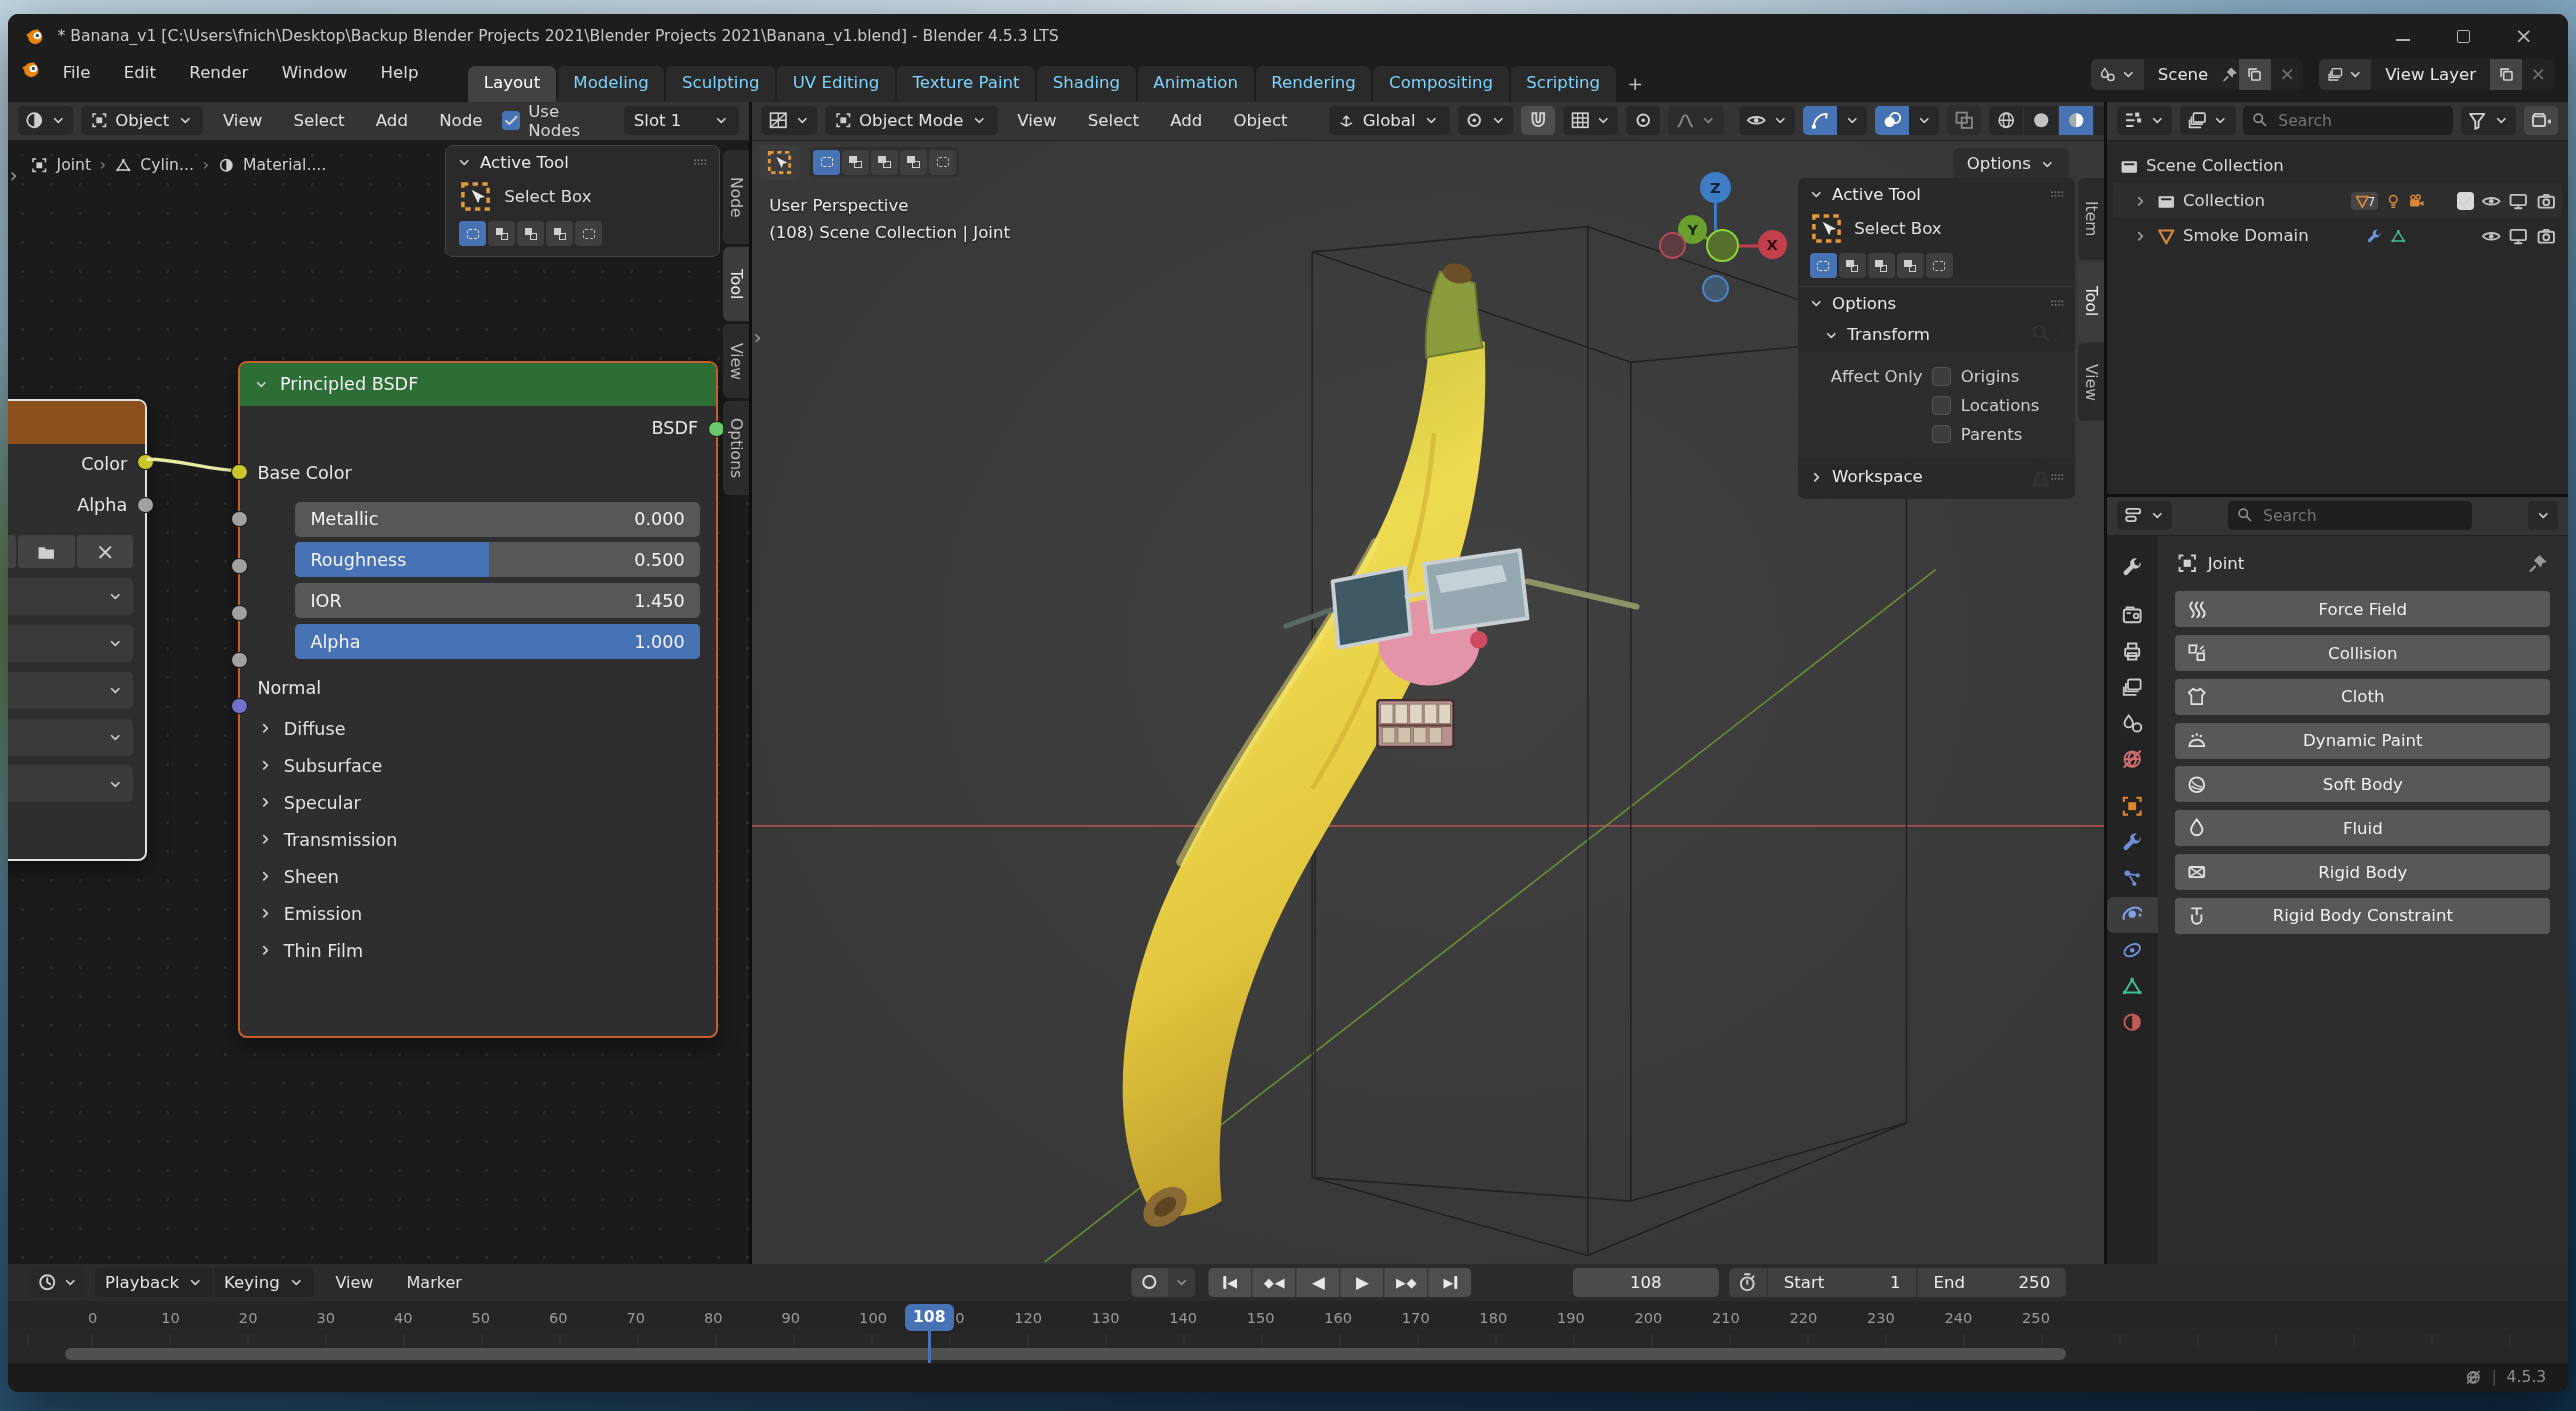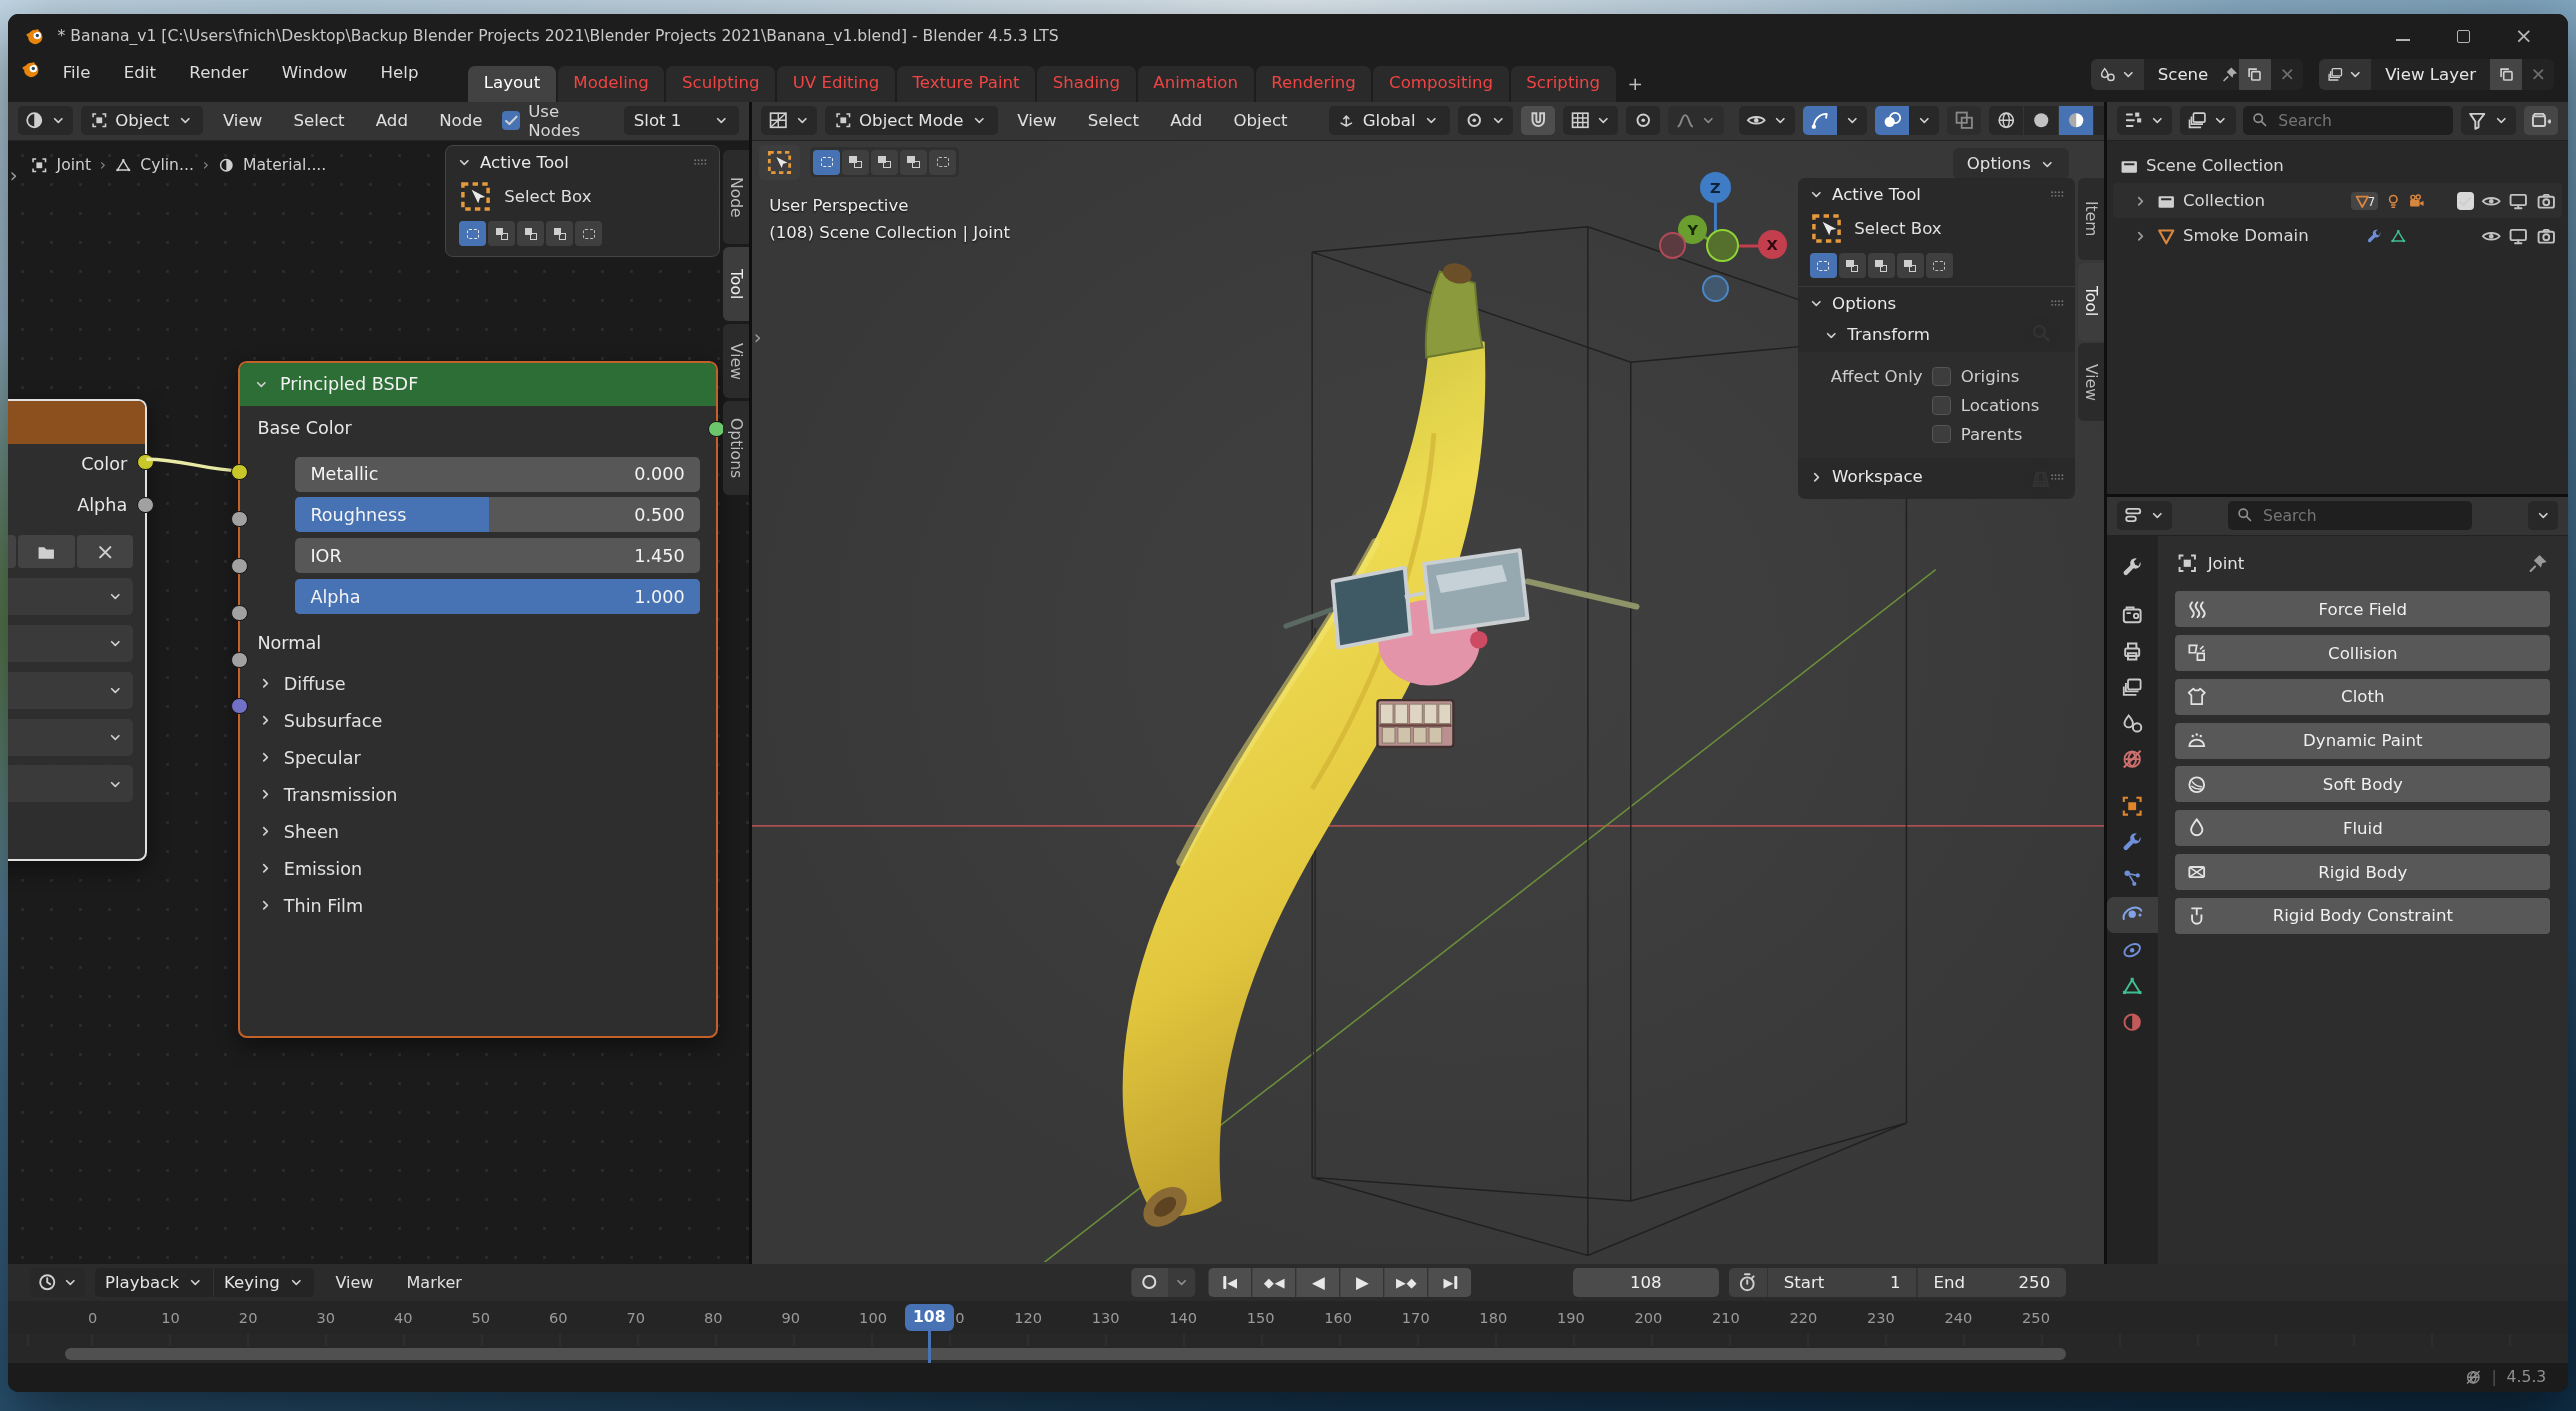--- a/index.html
+++ b/index.html
@@ -21,21 +21,21 @@
 .title-text{color:#c9c9c9;font-size:15.6px;white-space:nowrap;overflow:hidden;text-overflow:ellipsis;flex:1}
 .wcontrols{display:flex;gap:39px;margin-right:15.6px}
 .wc{width:21.5px;height:21.5px;display:flex;align-items:center;justify-content:center;color:#b5b5b5}
 .wc-min{border-bottom:2px solid #b5b5b5;width:14.6px;height:9.8px}
 .wc-max{width:12.7px;height:12.7px;border:1.6px solid #b5b5b5;border-radius:2px}
 .wc-close{font-size:21.5px;line-height:1}
 
 .topbar{height:43px;background:#1d1d1d;display:flex;padding:0 13.7px;gap:8px;flex:none}
 .menu{color:#dcdcdc;font-size:16.6px;padding:3.9px 12.7px;border-radius:3.9px}
 .tabs{display:flex;gap:2px;margin-left:29px;align-self:flex-end}
-.wtab{font-size:16.6px;color:#ef4444;background:#2a2a2a;padding:6.8px 15.6px 7.8px;border-radius:6.8px 6.8px 0 0}
+.wtab{font-size:16.6px;color:#7dd3fc;background:#2a2a2a;padding:6.8px 15.6px 7.8px;border-radius:6.8px 6.8px 0 0}
 .wtab.on{background:#424242;color:#fff}
 .wtab.add{background:transparent;color:#bdbdbd;font-size:18.5px;padding:6.8px 9.8px 7.8px}
 .idwidget{display:flex;align-items:center;height:31px;background:#232323;border-radius:5.9px;overflow:hidden;margin-left:7.8px}
 .idwidget .seg-ic{background:#333;height:100%;display:flex;align-items:center;gap:3.9px;padding:0 7.8px}
 .idwidget .seg-name{padding:0 13.7px;font-size:16.6px;color:#e6e6e6}
 .idwidget .seg-btn{background:#454545;height:100%;display:flex;align-items:center;padding:0 7.8px}
 .idwidget .seg-x{padding:0 7.8px;color:#777}
 .spacer{flex:1}
 
 .main{flex:1;display:flex;gap:2.9px;background:#0f0f0f;padding:0 0}
@@ -651,20 +651,23 @@
             </div>
         </div>
 
         <div class="node" style="left:230px;top:220px;width:480px;height:677px;border:2px solid #c4612a;z-index:3">
           <div class="nhead" style="background:#2c6e35">
             <svg class="i sm" viewBox="0 0 17 17" width="16.6" height="16.6">
                 <use href="#i-chev-d"></use>
               </svg>
             <span>Principled BSDF</span>
           </div>
+          <div class="nrow" style="justify-content:flex-end">
+              <span>BSDF</span>
+            </div>
           <span class="sock" style="right:-8.8px;top:58px;background:#6cc76c"></span>
           <div class="nrow">
               <span>Base Color</span>
             </div>
           <span class="sock" style="left:-8.8px;top:101px;background:#c7c729"></span>
           <div class="ns">
               <span>Metallic</span>
               <span>0.000</span>
             </div>
           <span class="sock" style="left:-8.8px;top:148px;background:#a1a1a1"></span>

